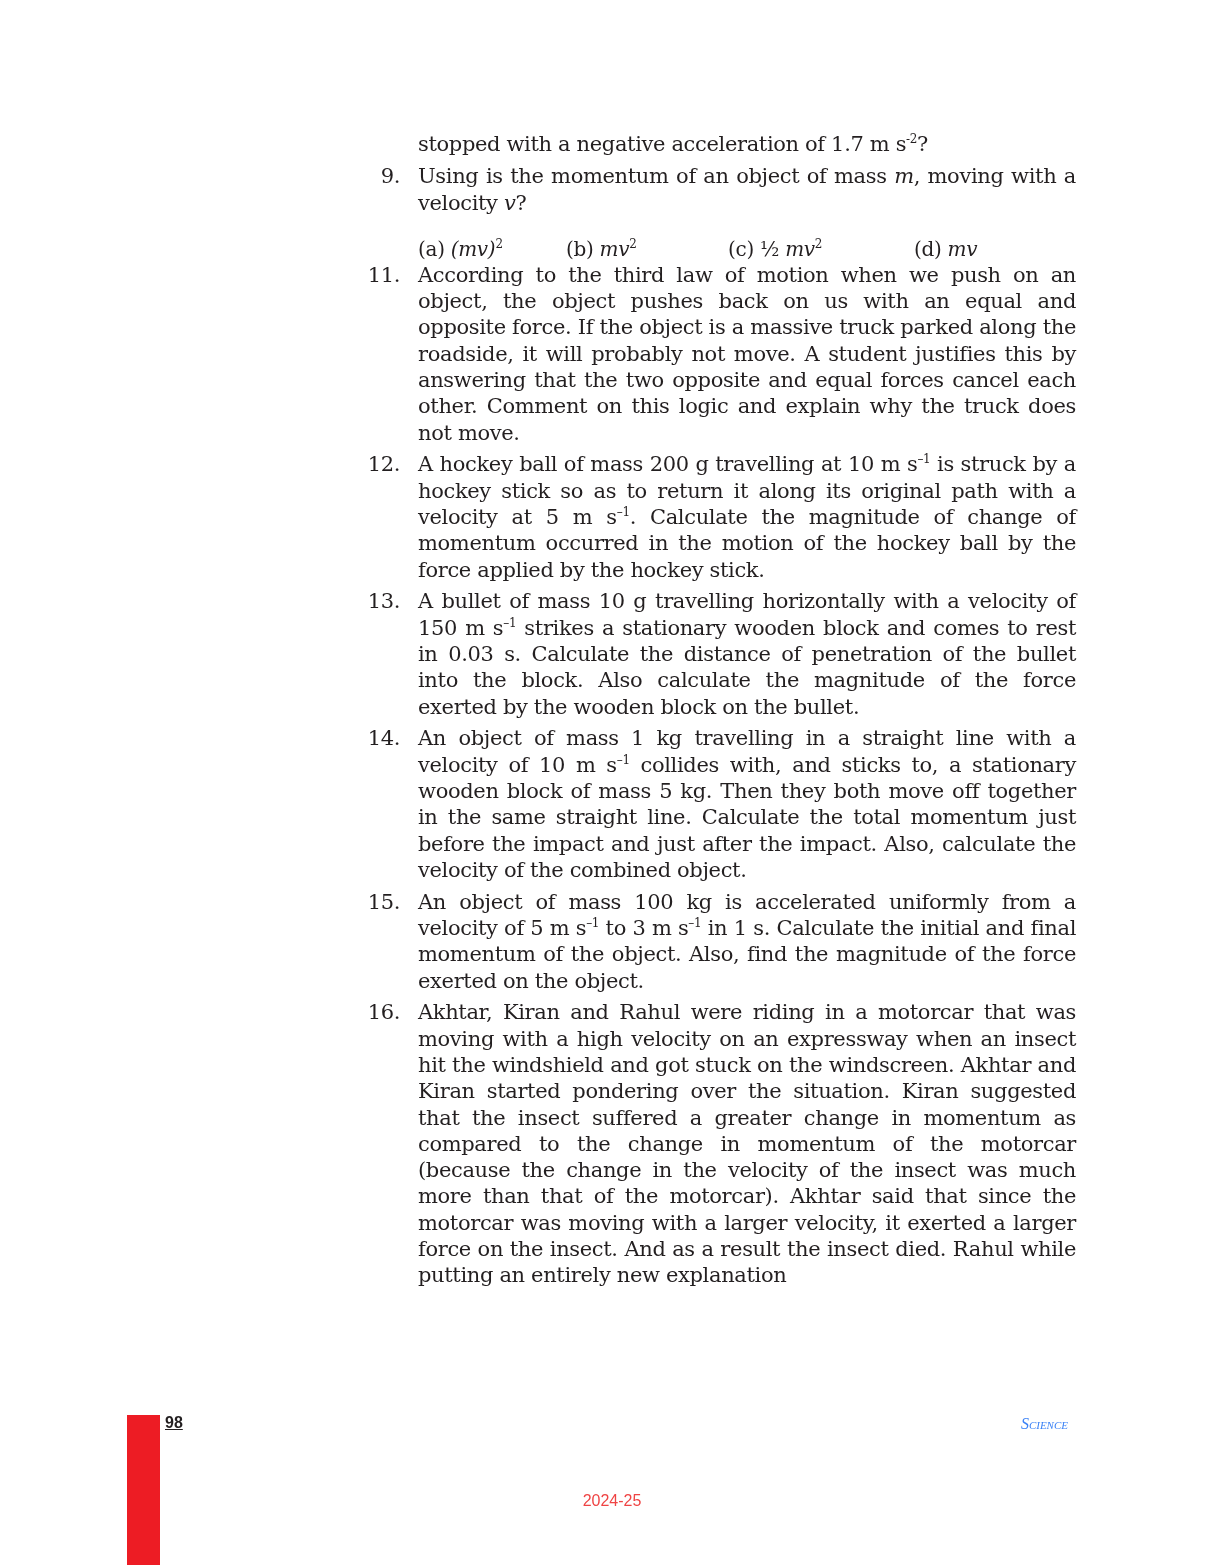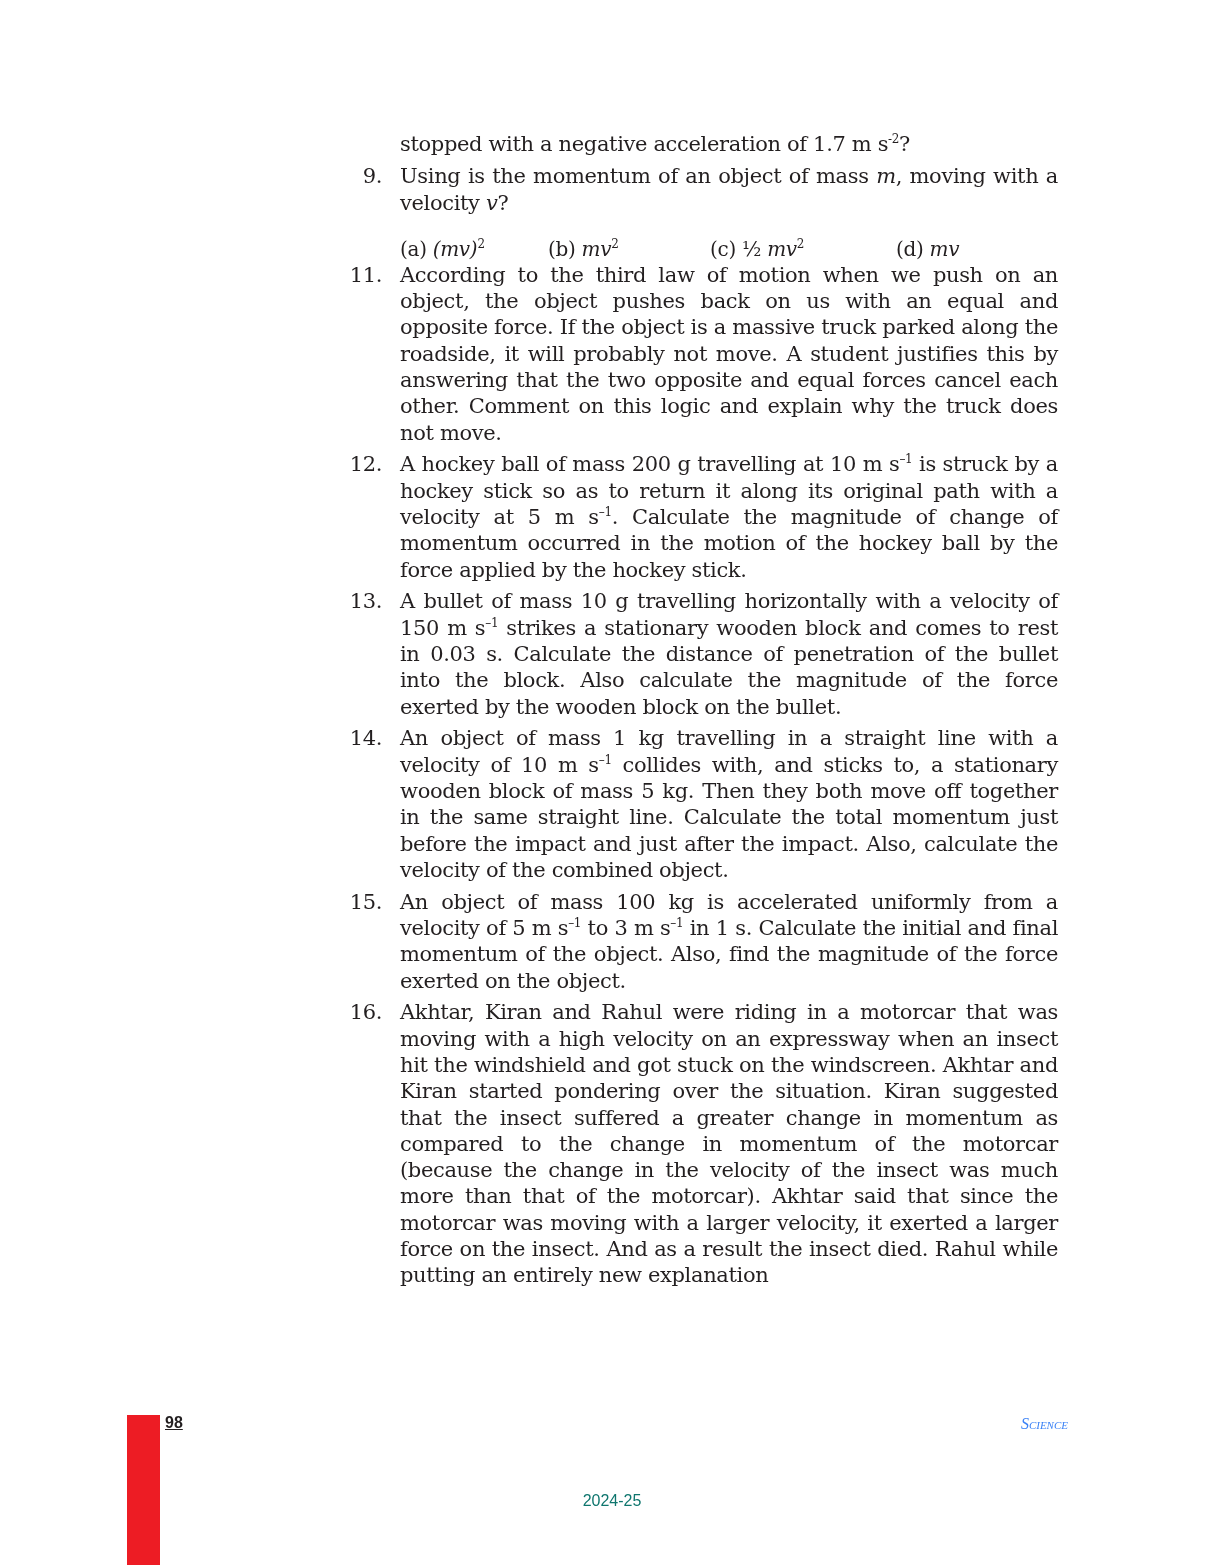--- a/index.html
+++ b/index.html
@@ -10,21 +10,21 @@
     body {
       width: 1224px;
       height: 1565px;
       position: relative;
       overflow: hidden;
       font-family: "DejaVu Serif", "Liberation Serif", serif;
       color: #231f20;
     }
     .content {
       position: absolute;
-      left: 340px;
+      left: 358px;
       top: 131px;
       width: 718px;
     }
     .q {
       position: relative;
       padding-left: 60px;
       font-size: 21px;
       line-height: 26.3px;
       text-align: justify;
       letter-spacing: -0.35px;
@@ -99,21 +99,21 @@
       color: #3b82f6;
     }
     .year {
       position: absolute;
       left: 0;
       width: 1224px;
       top: 1492px;
       text-align: center;
       font-family: "Liberation Sans", "DejaVu Sans", sans-serif;
       font-size: 16px;
-      color: #0f766e;
+      color: #ef4444;
     }
   </style>
 </head>
 <body>
 
 <div class="content">
 
   <div class="cont"><span>stopped with a negative acceleration of 1.7 m s</span><sup>-2</sup><span>?</span></div>
 
   <div class="q">

